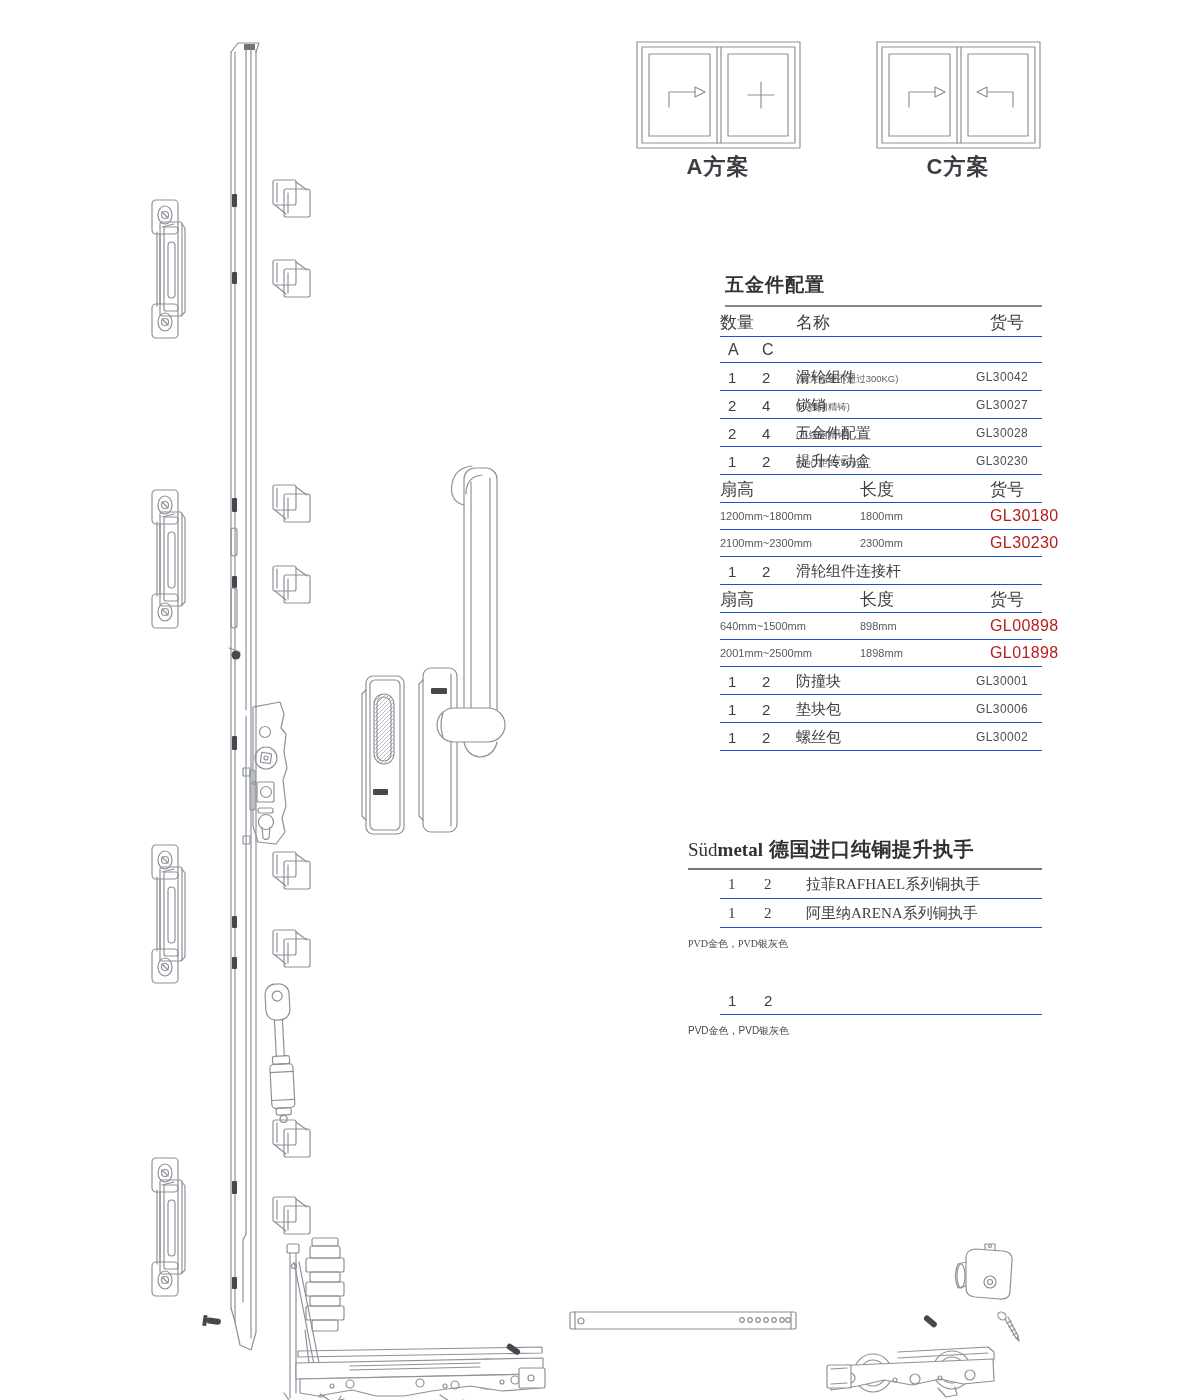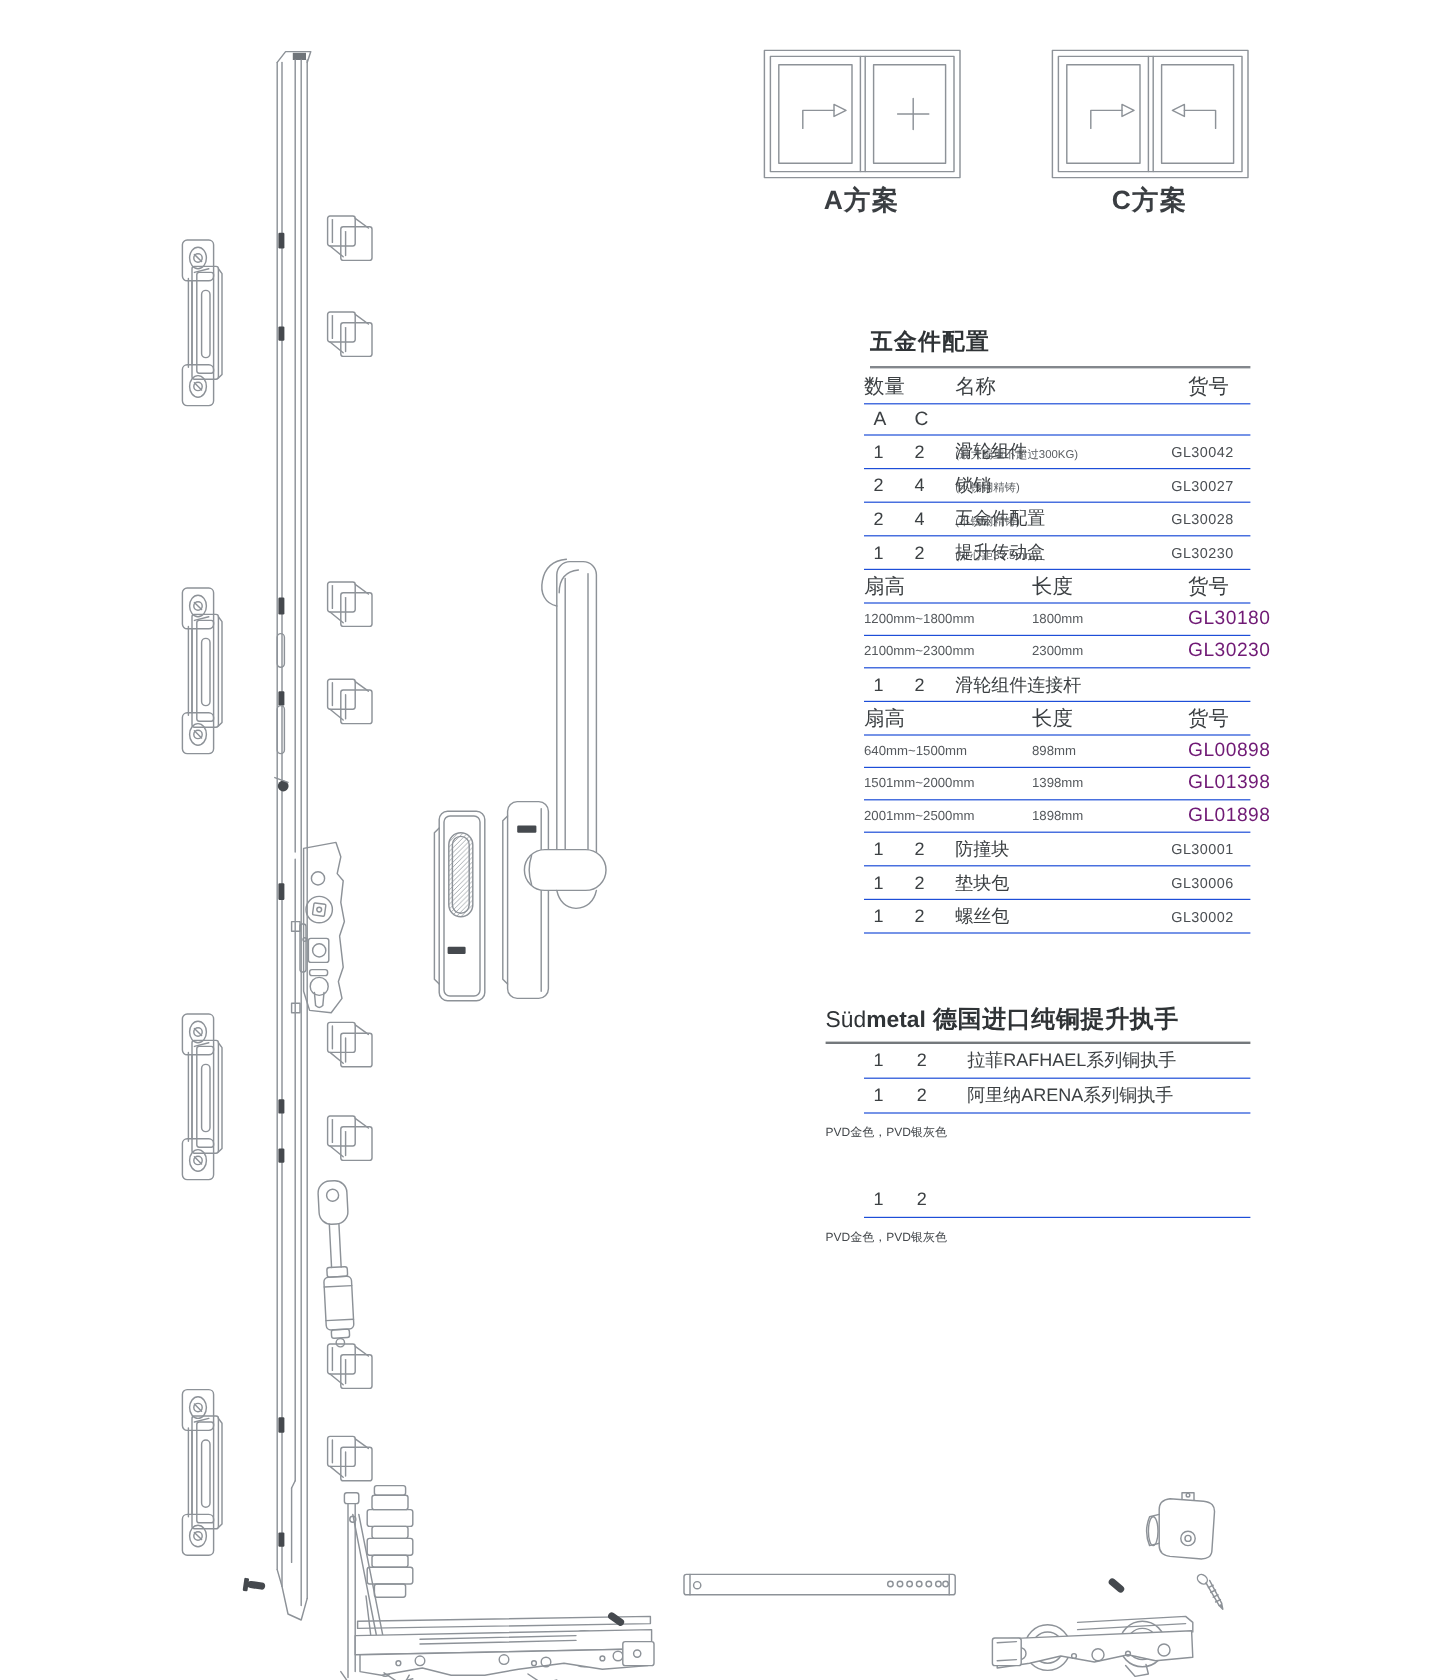--- a/index.html
+++ b/index.html
@@ -36,21 +36,21 @@
   .r-item .cN{left:76px;font-size:15px;}
   .r-item .cN small{font-size:9.5px;color:#5c6064;font-weight:normal;}
   .r-item .cP{left:256px;font-size:12px;color:#4b4f53;letter-spacing:.4px;}
   .r-sub{height:27px;}
   .r-sub .s1{left:0;font-size:17px;}
   .r-sub .s2{left:140px;font-size:17px;}
   .r-sub .s3{left:270px;font-size:17px;}
   .r-size{height:26px;}
   .r-size .z1{left:0;font-size:11px;color:#55595d;}
   .r-size .z2{left:140px;font-size:11px;color:#55595d;}
-  .r-size .z3{left:270px;font-size:16px;color:#701a75;letter-spacing:.4px;}
+  .r-size .z3{left:270px;font-size:16px;color:#b91c1c;letter-spacing:.4px;}
 
   
   .sec{position:absolute;left:688px;width:354px;}
   .sec-title{
     padding-bottom:5px;border-bottom:2px solid #74787c;white-space:nowrap;
   }
   .sec-title .brand{font-size:19px;color:#2f3336;}
   .sec-title .brand b{font-weight:bold;}
   .sec-title .cn{font-size:20px;font-weight:bold;color:#2f3336;margin-left:6px;letter-spacing:.5px;}
   .sec .trow{height:28px;}
@@ -415,25 +415,20 @@
     <span class="s2">长度</span>
     <span class="s3">货号</span>
   </div>
 
   <div class="trow r-size">
     <span class="z1">640mm~1500mm</span>
     <span class="z2">898mm</span>
     <span class="z3">GL00898</span>
   </div>
   <div class="trow r-size">
-    <span class="z1">1501mm~2000mm</span>
-    <span class="z2">1398mm</span>
-    <span class="z3">GL01398</span>
-  </div>
-  <div class="trow r-size">
     <span class="z1">2001mm~2500mm</span>
     <span class="z2">1898mm</span>
     <span class="z3">GL01898</span>
   </div>
 
   <div class="trow r-item">
     <span class="cA">1</span>
     <span class="cC">2</span>
     <span class="cN">
         <span>防撞块</span>
@@ -451,21 +446,21 @@
   <div class="trow r-item">
     <span class="cA">1</span>
     <span class="cC">2</span>
     <span class="cN">
         <span>螺丝包</span>
       </span>
     <span class="cP">GL30002</span>
   </div>
 </div>
 
-<div class="sec" style="top:836px;">
+<div class="sec" style="top:836px;font-family:Liberation Serif, serif;">
   <div class="sec-title">
     <span class="brand"><span>Süd</span><b>metal</b></span><span class="cn">德国进口纯铜提升执手</span>
   </div>
   <div class="trow">
     <span class="cA">1</span>
     <span class="cC">2</span>
     <span class="cN">拉菲RAFHAEL系列铜执手</span>
   </div>
   <div class="trow">
     <span class="cA">1</span>

